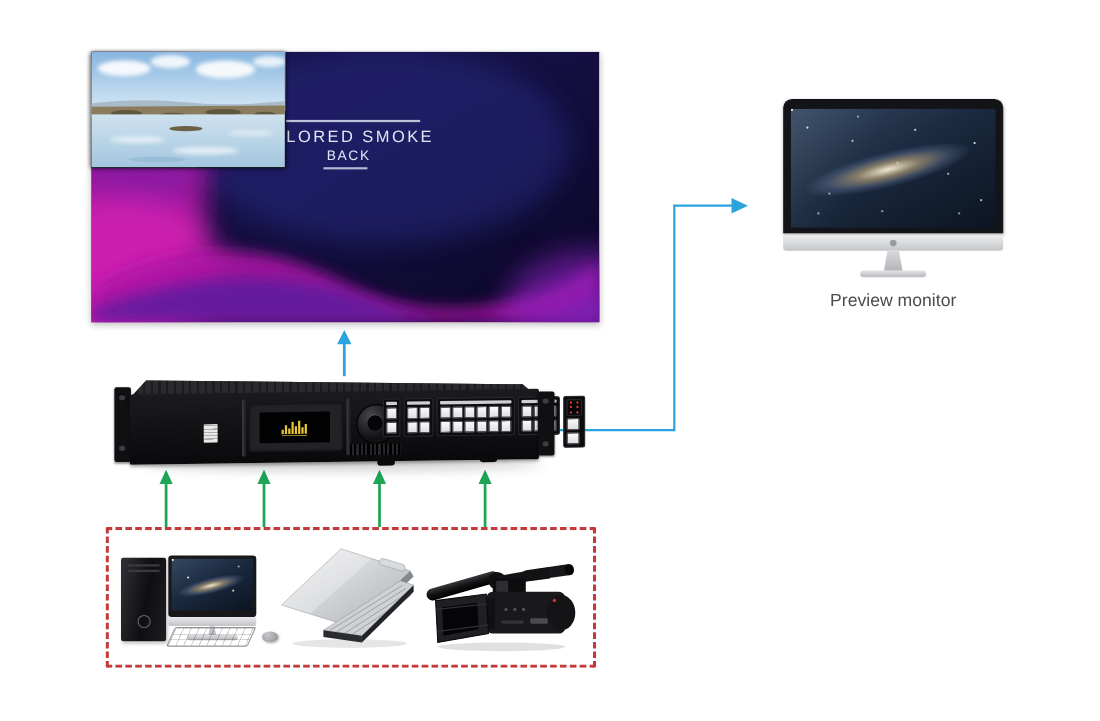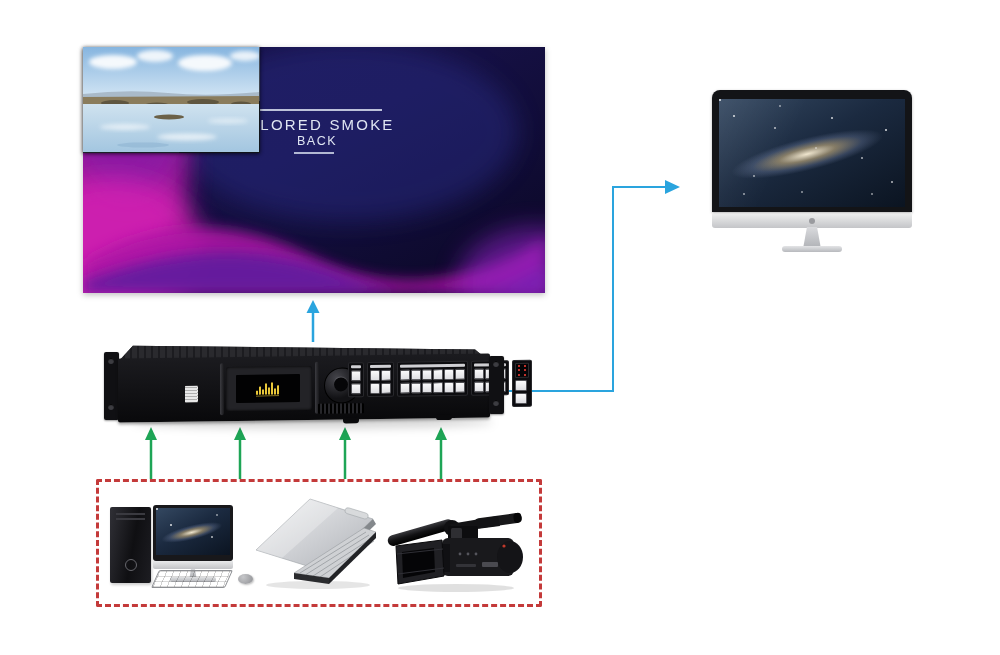--- a/index.html
+++ b/index.html
@@ -265,20 +265,21 @@
         <div class="galaxy-core"></div>
         <div class="stars"></div>
         <div class="screen-sheen"></div>
       </div>
       <div class="pm-chin"></div>
       <div class="pm-logo"></div>
     </div>
     <div class="pm-stand"></div>
     <div class="pm-base"></div>
   </div>
+  <div class="preview-label">Preview monitor</div>
 
   <div class="processor">
     <div class="vp-shadow"></div>
     <div class="vp-top"></div>
     <div class="vp-ear vp-ear-left">
       <div class="screw" style="top:6px"></div>
       <div class="screw" style="top:52px"></div>
     </div>
     <div class="vp-body">
       <div class="vp-label-sticker"></div>

